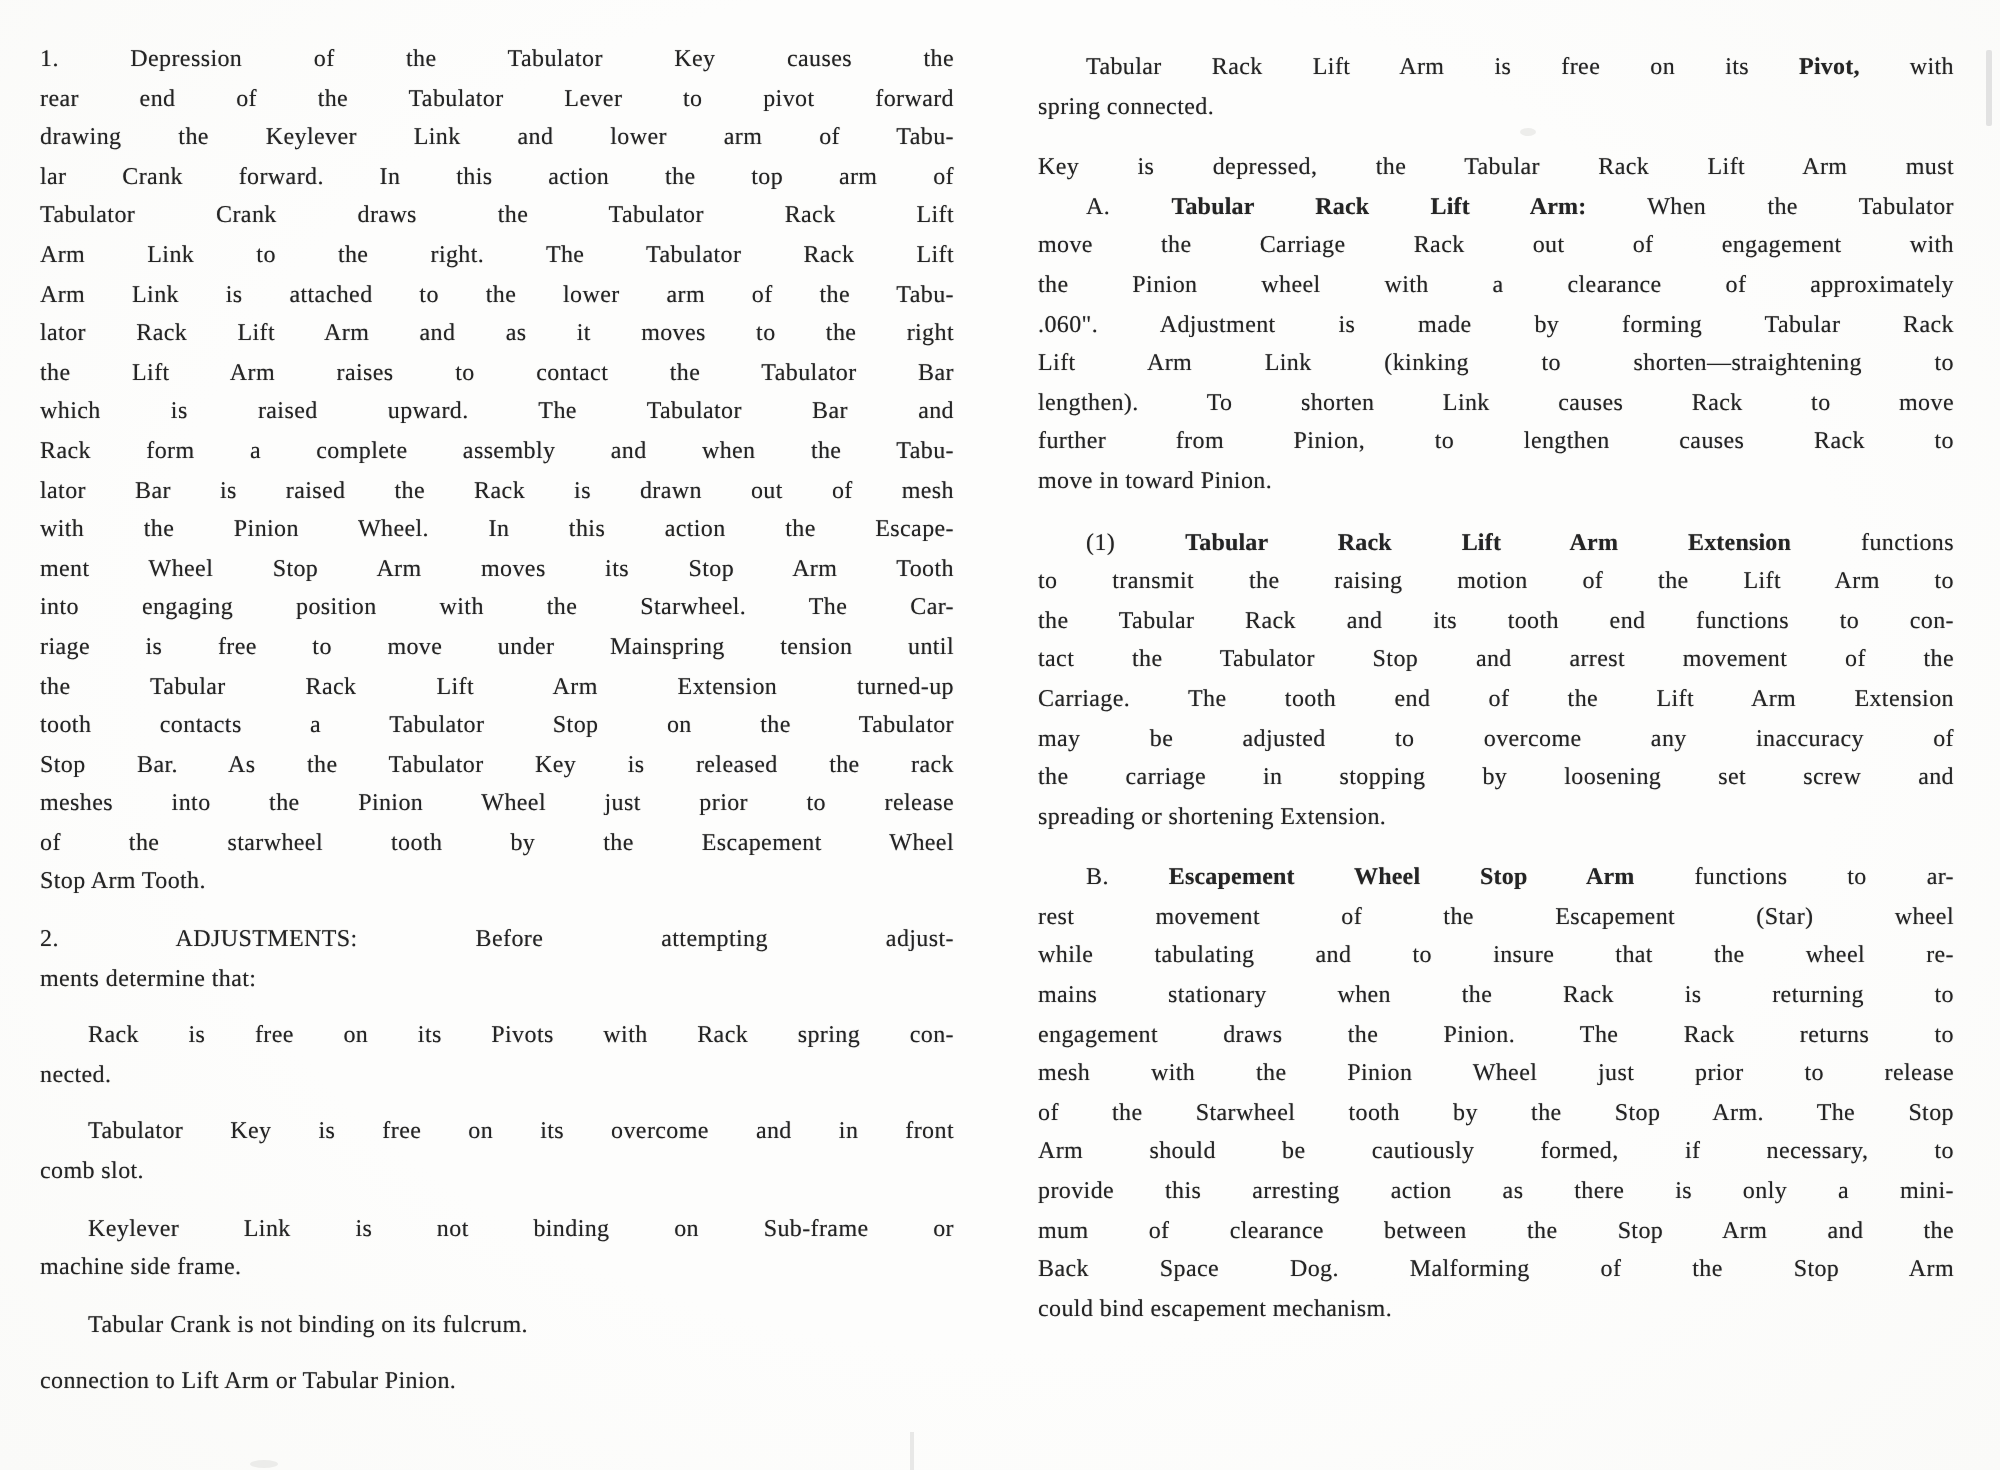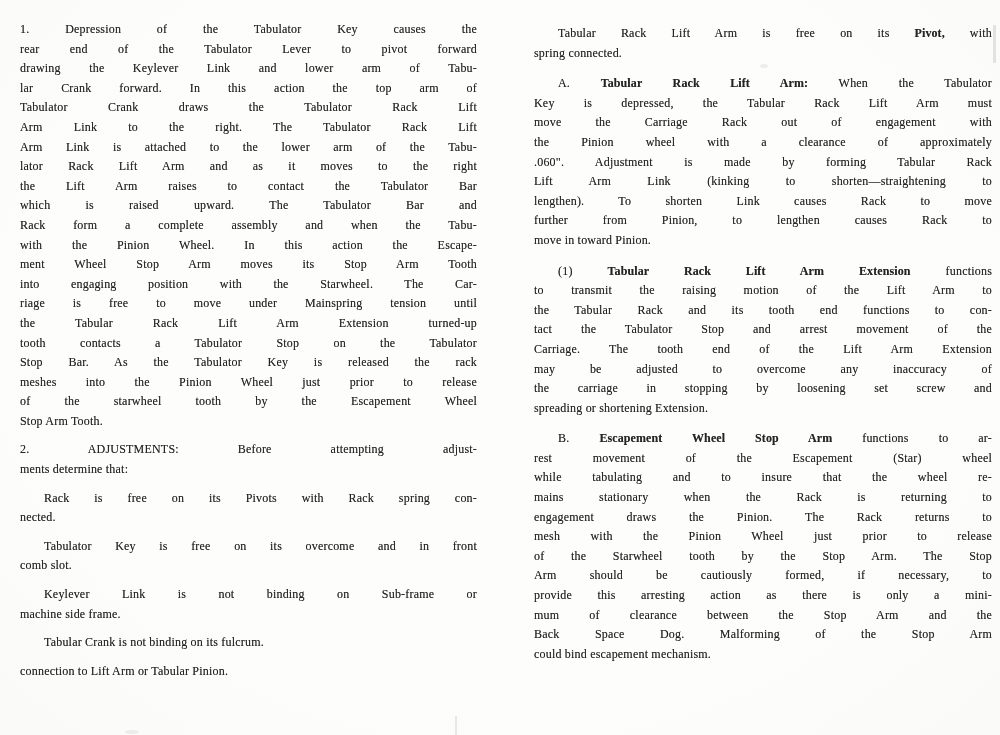--- a/index.html
+++ b/index.html
@@ -18,21 +18,21 @@
   .col {
     position: absolute;
     font-family: Liberation Serif, serif;
     font-size: 12px;
     line-height: 19.6px;
     letter-spacing: 0.2px;
     color: #242424;
     text-shadow: 0 0 0.5px rgba(20,20,20,0.45);
   }
   .col-left  { left: 20px;  top: 20px; width: 457px; }
-  .col-right { left: 534px; top: 24px; width: 458px; }
+  .col-right { left: 519px; top: 24px; width: 458px; }
   .para { margin: 0 0 9px 0; }
   .col-right .para { margin-bottom: 11px; }
   .para:last-child { margin-bottom: 10px; }
   .line {
     text-align: justify;
     text-align-last: justify;
     text-justify: inter-word;
   }
   .line.end { text-align-last: left; }
   .line.indent { text-indent: 24px; }
@@ -66,20 +66,21 @@
         <div class="line">rear end of the Tabulator Lever to pivot forward</div>
         <div class="line">drawing the Keylever Link and lower arm of Tabu-</div>
         <div class="line">lar Crank forward. In this action the top arm of</div>
         <div class="line">Tabulator Crank draws the Tabulator Rack Lift</div>
         <div class="line">Arm Link to the right. The Tabulator Rack Lift</div>
         <div class="line">Arm Link is attached to the lower arm of the Tabu-</div>
         <div class="line">lator Rack Lift Arm and as it moves to the right</div>
         <div class="line">the Lift Arm raises to contact the Tabulator Bar</div>
         <div class="line">which is raised upward. The Tabulator Bar and</div>
         <div class="line">Rack form a complete assembly and when the Tabu-</div>
+        <div class="line">lator Bar is raised the Rack is drawn out of mesh</div>
         <div class="line">with the Pinion Wheel. In this action the Escape-</div>
         <div class="line">ment Wheel Stop Arm moves its Stop Arm Tooth</div>
         <div class="line">into engaging position with the Starwheel. The Car-</div>
         <div class="line">riage is free to move under Mainspring tension until</div>
         <div class="line">the Tabular Rack Lift Arm Extension turned-up</div>
         <div class="line">tooth contacts a Tabulator Stop on the Tabulator</div>
         <div class="line">Stop Bar. As the Tabulator Key is released the rack</div>
         <div class="line">meshes into the Pinion Wheel just prior to release</div>
         <div class="line">of the starwheel tooth by the Escapement Wheel</div>
         <div class="line end">Stop Arm Tooth.</div>
@@ -106,22 +107,22 @@
       <div class="para">
         <div class="line end">connection to Lift Arm or Tabular Pinion.</div>
       </div>
     </div>
   <div class="col col-right">
       <div class="para">
         <div class="line indent"><span>Tabular Rack Lift Arm is free on its </span><b>Pivot,</b><span> with</span></div>
         <div class="line end">spring connected.</div>
       </div>
       <div class="para">
+        <div class="line">Key is depressed, the Tabular Rack Lift Arm must</div>
         <div class="line indent"><span>A. </span><b>Tabular Rack Lift Arm:</b><span> When the Tabulator</span></div>
-        <div class="line">Key is depressed, the Tabular Rack Lift Arm must</div>
         <div class="line">move the Carriage Rack out of engagement with</div>
         <div class="line">the Pinion wheel with a clearance of approximately</div>
         <div class="line">.060". Adjustment is made by forming Tabular Rack</div>
         <div class="line">Lift Arm Link (kinking to shorten—straightening to</div>
         <div class="line">lengthen). To shorten Link causes Rack to move</div>
         <div class="line">further from Pinion, to lengthen causes Rack to</div>
         <div class="line end">move in toward Pinion.</div>
       </div>
       <div class="para">
         <div class="line indent"><span>(1) </span><b>Tabular Rack Lift Arm Extension</b><span> functions</span></div>

